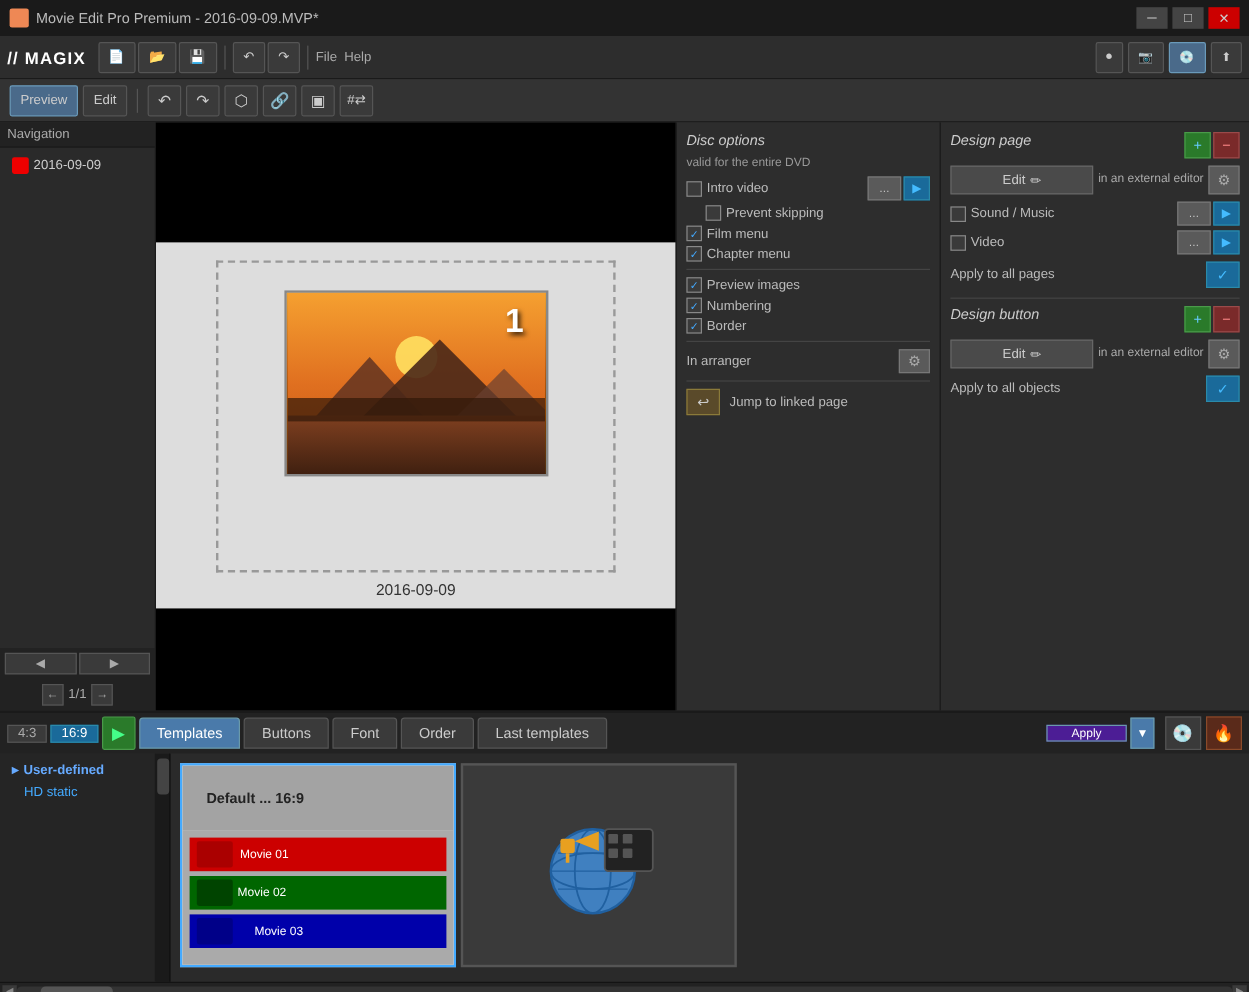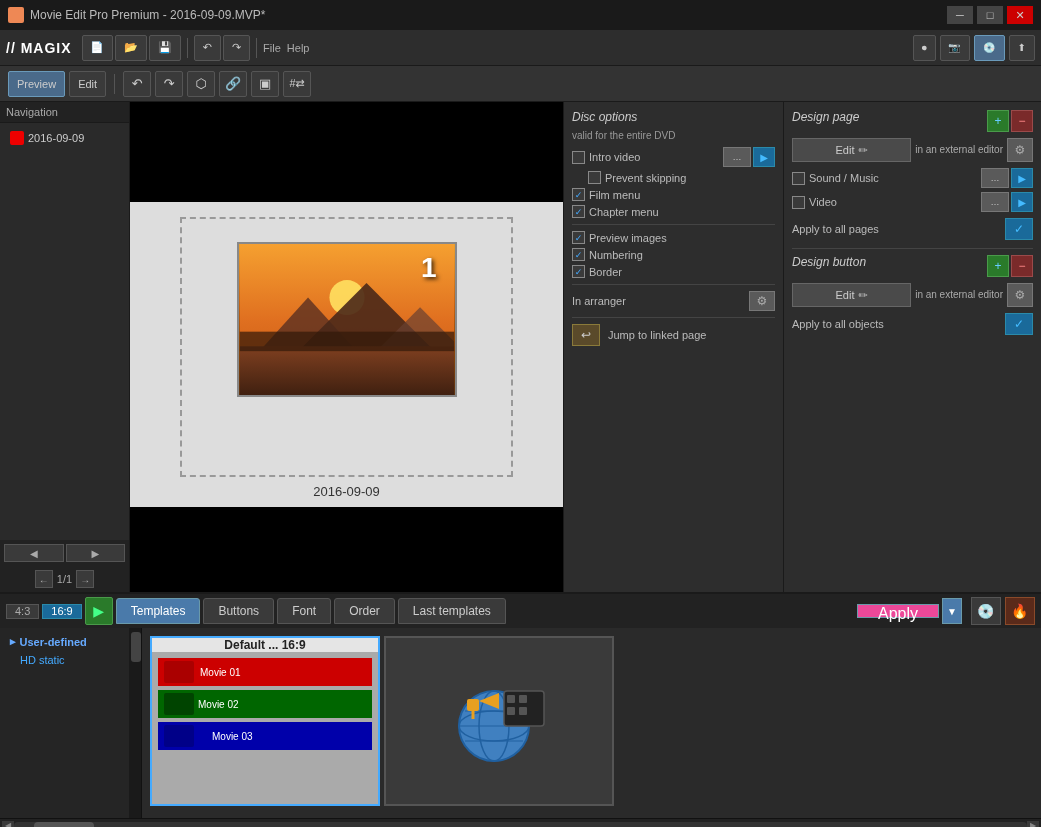--- a/index.html
+++ b/index.html
@@ -76,21 +76,21 @@
     .design-apply-label { font-size: 11px; color: #bbb; }
     .design-apply-btn { background: #1a6a9a; border: 1px solid #2a8aaa; width: 28px; height: 22px; display: flex; align-items: center; justify-content: center; cursor: pointer; color: #4bf; }
 
     
     .bottom-bar { height: 36px; background: #222; display: flex; align-items: center; padding: 0 6px; gap: 3px; border-top: 2px solid #1a1a1a; }
     .ratio-btn { background: #3a3a3a; border: 1px solid #555; color: #aaa; height: 15px; padding: 0 8px; font-size: 11px; cursor: pointer; }
     .ratio-btn.active { background: #1a6a9a; border-color: #2a8aaa; color: #fff; }
     .play-btn-bottom { background: #2a7a2a; border: 1px solid #4a9a4a; width: 28px; height: 28px; display: flex; align-items: center; justify-content: center; cursor: pointer; color: #4f8; font-size: 14px; border-radius: 2px; }
     .tab-btn { background: #3a3a3a; border: 1px solid #555; color: #ccc; height: 26px; padding: 0 14px; font-size: 12px; cursor: pointer; border-radius: 3px 3px 0 0; }
     .tab-btn.active { background: #4a7aaa; border-color: #6a9aaa; color: #fff; }
-    .apply-btn { background: #ec4899; border: 1px solid #6a9aaa; color: #fff; height: 14px; padding: 0 20px; font-size: 16px; cursor: pointer; margin-left: auto; }
+    .apply-btn { background: #4c1d95; border: 1px solid #6a9aaa; color: #fff; height: 14px; padding: 0 20px; font-size: 10px; cursor: pointer; margin-left: auto; }
     .apply-dropdown { background: #4a7aaa; border: 1px solid #6a9aaa; color: #fff; height: 26px; width: 20px; display: flex; align-items: center; justify-content: center; cursor: pointer; font-size: 10px; }
     .bottom-icons { display: flex; gap: 4px; margin-left: 6px; }
     .bottom-icon-btn { background: #3a3a3a; border: 1px solid #555; width: 30px; height: 28px; display: flex; align-items: center; justify-content: center; cursor: pointer; font-size: 14px; color: #aaa; }
 
     
     .gallery { background: #2a2a2a; display: flex; height: 190px; }
     .gallery-left { width: 130px; background: #252525; border-right: 1px solid #1a1a1a; overflow-y: auto; padding: 4px; }
     .gallery-item { padding: 3px 6px; font-size: 11px; cursor: pointer; color: #bbb; }
     .gallery-item.header { color: #6af; font-weight: bold; display: flex; align-items: center; gap: 4px; }
     .gallery-item.sub { padding-left: 16px; color: #4af; }
@@ -379,21 +379,21 @@
   </div>
 
   <div style="width:12px; background:#1a1a1a; border-right:1px solid #111; position:relative;">
     <div style="width:10px; height:30px; background:#444; position:absolute; top:4px; left:1px; border-radius:3px;"></div>
   </div>
 
   <div class="gallery-content">
 
     <div class="gallery-thumb" style="border-color:#4af;">
       <div class="gallery-thumb-inner" style="background:#ccc; display:flex; flex-direction:column; align-items:stretch;">
-        <div style="background:#e5e5e5; padding:0; text-align:center; font-size:12px; color:#222; font-weight:bold;">Default ... 16:9</div>
+        <div style="background:#a3a3a3; padding:20px; font-size:12px; color:#222; font-weight:bold;">Default ... 16:9</div>
         <div style="flex:1; background:#aaa; padding:6px; display:flex; flex-direction:column; gap:4px;">
           <div style="display:flex; align-items:center; gap:6px; background:#c00; padding:3px 6px;">
             <div style="width:30px; height:22px; background:#a00; border-radius:2px;"></div>
             <span style="font-size:10px; color:#fff;">Movie 01</span>
           </div>
           <div style="display:flex; align-items:center; gap:4px; background:#060; padding:3px 6px;">
             <div style="width:30px; height:22px; background:#040; border-radius:2px;"></div>
             <span style="font-size:10px; color:#fff;">Movie 02</span>
           </div>
           <div style="display:flex; align-items:center; gap:18px; background:#00a; padding:3px 6px;">

